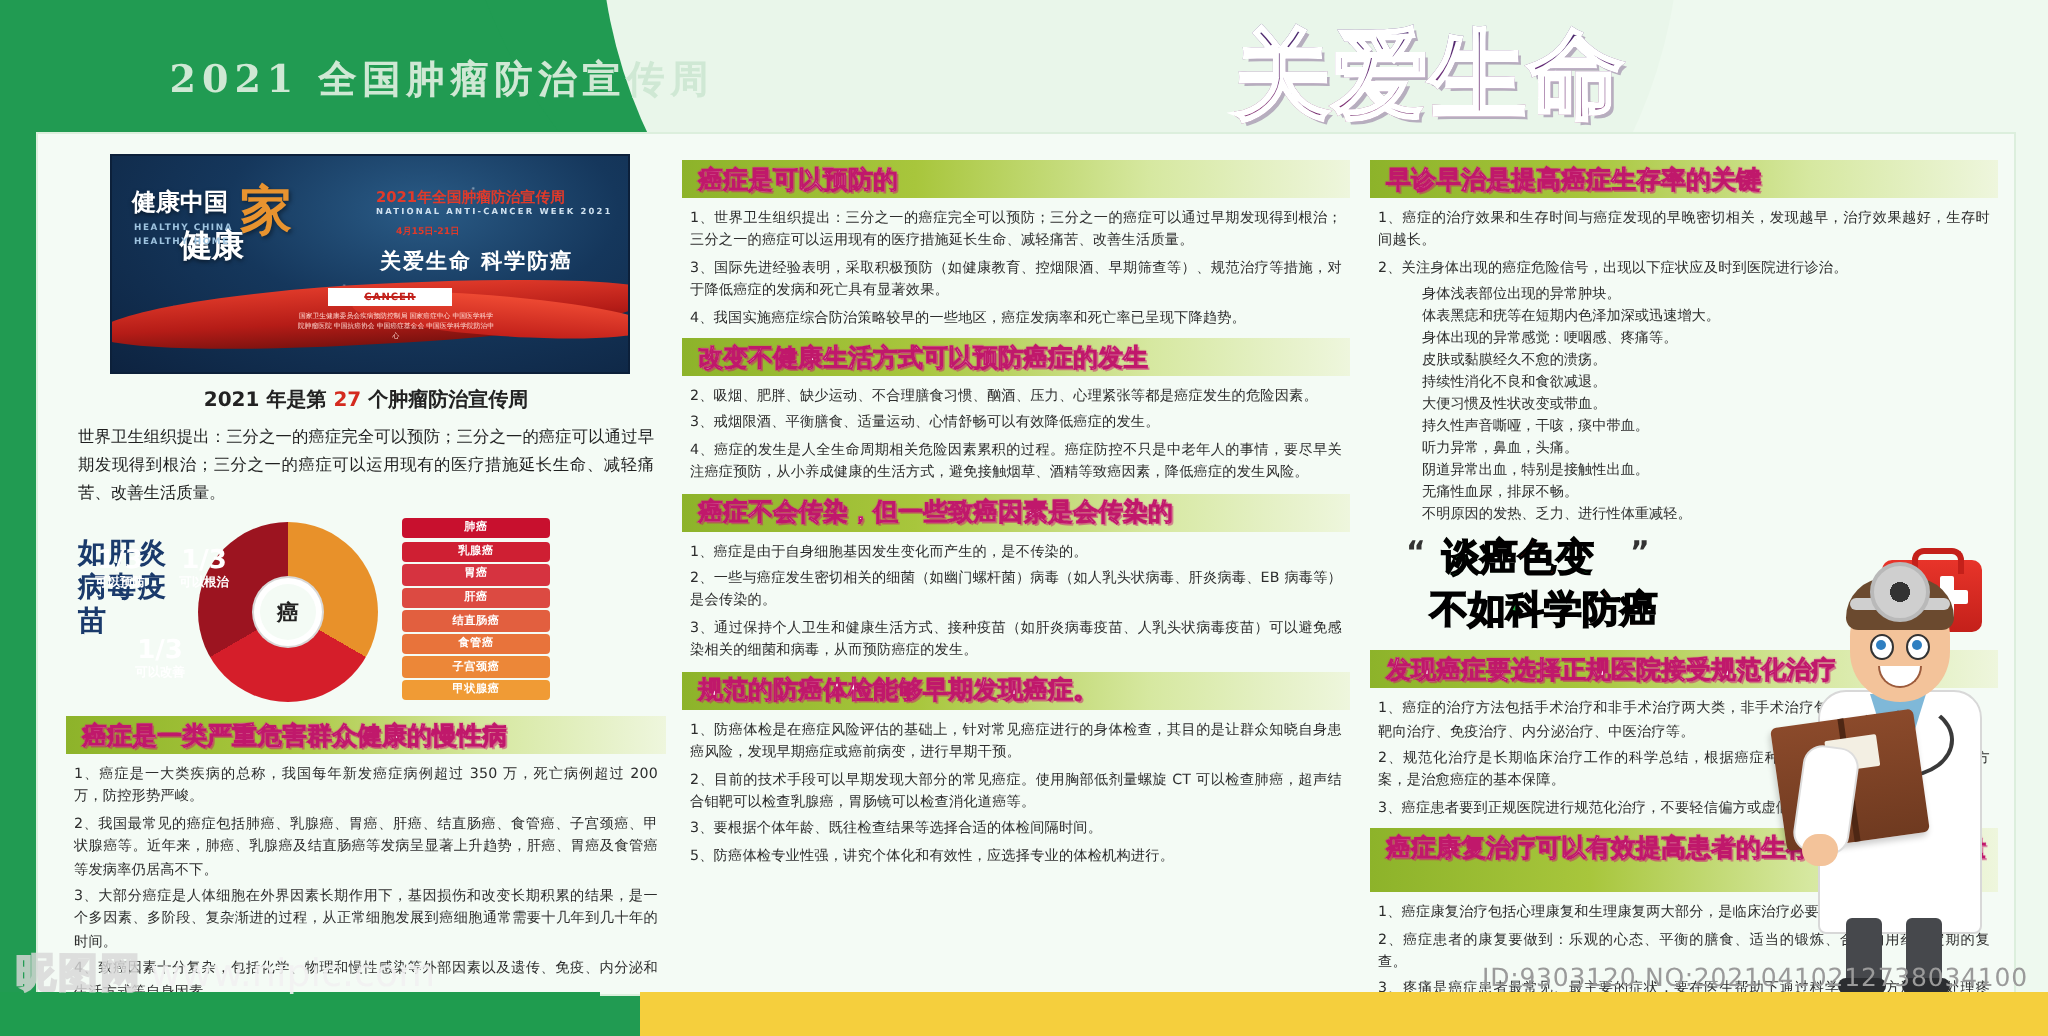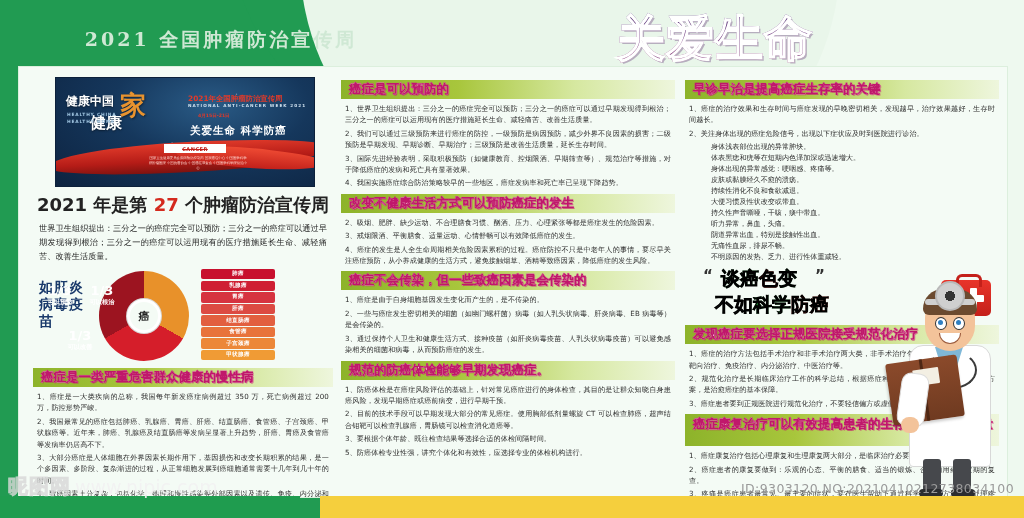--- a/index.html
+++ b/index.html
@@ -43,21 +43,21 @@
 
   
   .col{position:absolute;top:8px;}
   .col-left{left:14px;width:300px;}
   .col-mid{left:322px;width:334px;}
   .col-right{left:666px;width:314px;}
 
   
   .bar{position:relative;height:19px;margin:5px 0 4px 0;
     background:linear-gradient(90deg,#8db32a 0%,#a8c63c 35%,#d6e8a0 70%,#eef6dd 100%);
-    display:flex;align-items:flex-start;padding-left:8px;box-sizing:border-box;}
+    display:flex;align-items:center;padding-left:8px;box-sizing:border-box;}
   .bar.two{height:32px;align-items:flex-start;padding-top:1px;}
   .bar span{font-size:12.5px;font-weight:900;line-height:18px;
     color:#ffffff;-webkit-text-stroke:.4px #c0186b;
     text-shadow:0 0 1px #d6227a,1px 1px 0 rgba(200,20,110,.45);
     letter-spacing:0px;}
 
   
   .para{font-size:7.1px;line-height:11.4px;color:#2d2d2d;text-align:justify;
     margin:0 4px 2px 4px;letter-spacing:.1px;}
   .sub{font-size:7.1px;line-height:11px;color:#2d2d2d;margin:0 4px 0 26px;}
@@ -92,21 +92,21 @@
     background:linear-gradient(180deg,#ee4a33 0%,#c2201a 100%);
     border-radius:40% 60% 50% 50%/50%;transform:rotate(4deg);}
   .bn-logo{position:absolute;left:108px;top:66px;width:62px;height:9px;background:#fff;
     display:flex;align-items:center;justify-content:center;}
   .bn-logo span{font-size:5px;font-weight:900;color:#c2201a;letter-spacing:.5px;
     text-decoration:line-through;}
   .bn-orgs{position:absolute;left:92px;top:78px;width:100px;text-align:center;
     color:#ffd9d2;font-size:3.4px;line-height:5px;}
 
   
-  .lead{margin:4px 4px 4px 4px;text-align:center;font-size:18px;font-weight:700;color:#222;}
+  .lead{margin:4px 4px 4px 4px;text-align:center;font-size:10px;font-weight:700;color:#222;}
   .lead em{font-style:normal;color:#d42a1e;}
   .lead-p{font-size:8.2px;line-height:14px;color:#1f1f1f;margin:2px 6px 6px 6px;text-align:justify;}
 
   
   .diagram{position:relative;height:94px;margin:0 2px 4px 2px;}
   .dg-label{position:absolute;left:4px;top:10px;width:48px;
     font-size:14px;font-weight:900;color:#1a3a6b;line-height:17px;letter-spacing:1px;}
   .donut{position:absolute;left:64px;top:2px;width:90px;height:90px;border-radius:50%;
     background:conic-gradient(#e8912a 0deg 120deg,#d51e2a 120deg 240deg,#9c1420 240deg 360deg);}
   .donut .hole{position:absolute;left:31px;top:31px;width:28px;height:28px;border-radius:50%;
@@ -295,21 +295,20 @@
           <p class="para">4、致癌因素十分复杂，包括化学、物理和慢性感染等外部因素以及遗传、免疫、内分泌和生活方式等自身因素。</p>
         </div>
     </div>
 
     <div class="col col-mid">
       <div id="mid-sections">
           <div class="bar">
             <span>癌症是可以预防的</span>
           </div>
           <p class="para">1、世界卫生组织提出：三分之一的癌症完全可以预防；三分之一的癌症可以通过早期发现得到根治；三分之一的癌症可以运用现有的医疗措施延长生命、减轻痛苦、改善生活质量。</p>
-          <p class="para">2、我们可以通过三级预防来进行癌症的防控，一级预防是病因预防，减少外界不良因素的损害；二级预防是早期发现、早期诊断、早期治疗；三级预防是改善生活质量，延长生存时间。</p>
           <p class="para">3、国际先进经验表明，采取积极预防（如健康教育、控烟限酒、早期筛查等）、规范治疗等措施，对于降低癌症的发病和死亡具有显著效果。</p>
           <p class="para">4、我国实施癌症综合防治策略较早的一些地区，癌症发病率和死亡率已呈现下降趋势。</p>
           <div class="bar">
             <span>改变不健康生活方式可以预防癌症的发生</span>
           </div>
           <p class="para">2、吸烟、肥胖、缺少运动、不合理膳食习惯、酗酒、压力、心理紧张等都是癌症发生的危险因素。</p>
           <p class="para">3、戒烟限酒、平衡膳食、适量运动、心情舒畅可以有效降低癌症的发生。</p>
           <p class="para">4、癌症的发生是人全生命周期相关危险因素累积的过程。癌症防控不只是中老年人的事情，要尽早关注癌症预防，从小养成健康的生活方式，避免接触烟草、酒精等致癌因素，降低癌症的发生风险。</p>
           <div class="bar">
             <span>癌症不会传染，但一些致癌因素是会传染的</span>

